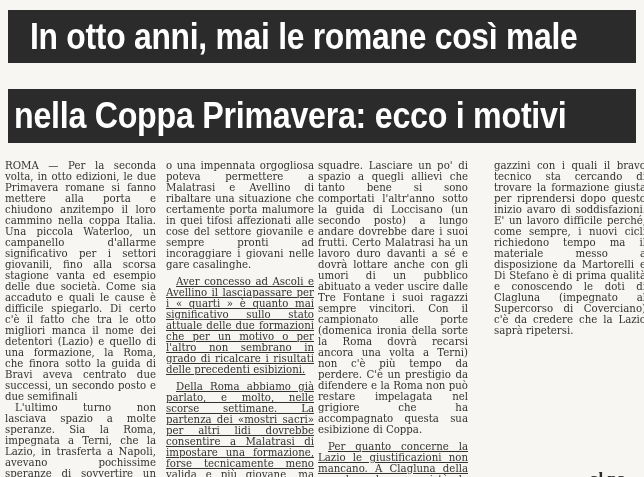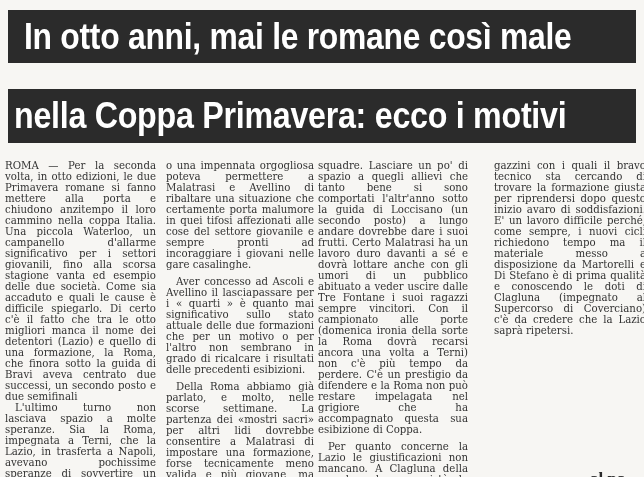--- a/index.html
+++ b/index.html
@@ -18,34 +18,34 @@
     font-weight:bold;
     display:flex; align-items:center;
     box-sizing:border-box;
     overflow:hidden;
   }
   .band span {
     display:block; white-space:nowrap;
     font-size:37px; letter-spacing:-0.3px;
     transform:scaleX(0.88); transform-origin:left center;
   }
-  #band1 { top:10px; height:53px; padding-left:16px; }
+  #band1 { top:10px; height:53px; padding-left:22px; }
   #band1 span { transform:scaleX(0.86); }
   #band2 { top:89px; height:54px; padding-left:6px; }
   #band2 span { transform:scaleX(0.87); }
 
   .col {
     position:absolute; top:160px;
     font-size:10.2px; line-height:11px;
     text-align:justify;
     color:#333;
   }
   .col p { margin:0; text-indent:0; }
   .col p.ind { text-indent:10px; }
-  .col p.gap { margin-top:6px; }
+  .col p.gap { margin-top:6px;text-decoration:underline; }
   #c1 { left:5px; width:151px; }
   #c2 { left:166px; width:148px; }
   #c3 { left:318px; width:150px; }
   #c4 { left:494px; width:152px; }
   .sig {
     position:absolute; left:590px; top:453px;
     font-weight:bold; font-size:17px;
     font-family:Liberation Serif, serif;
     margin-top:16px;
   }

